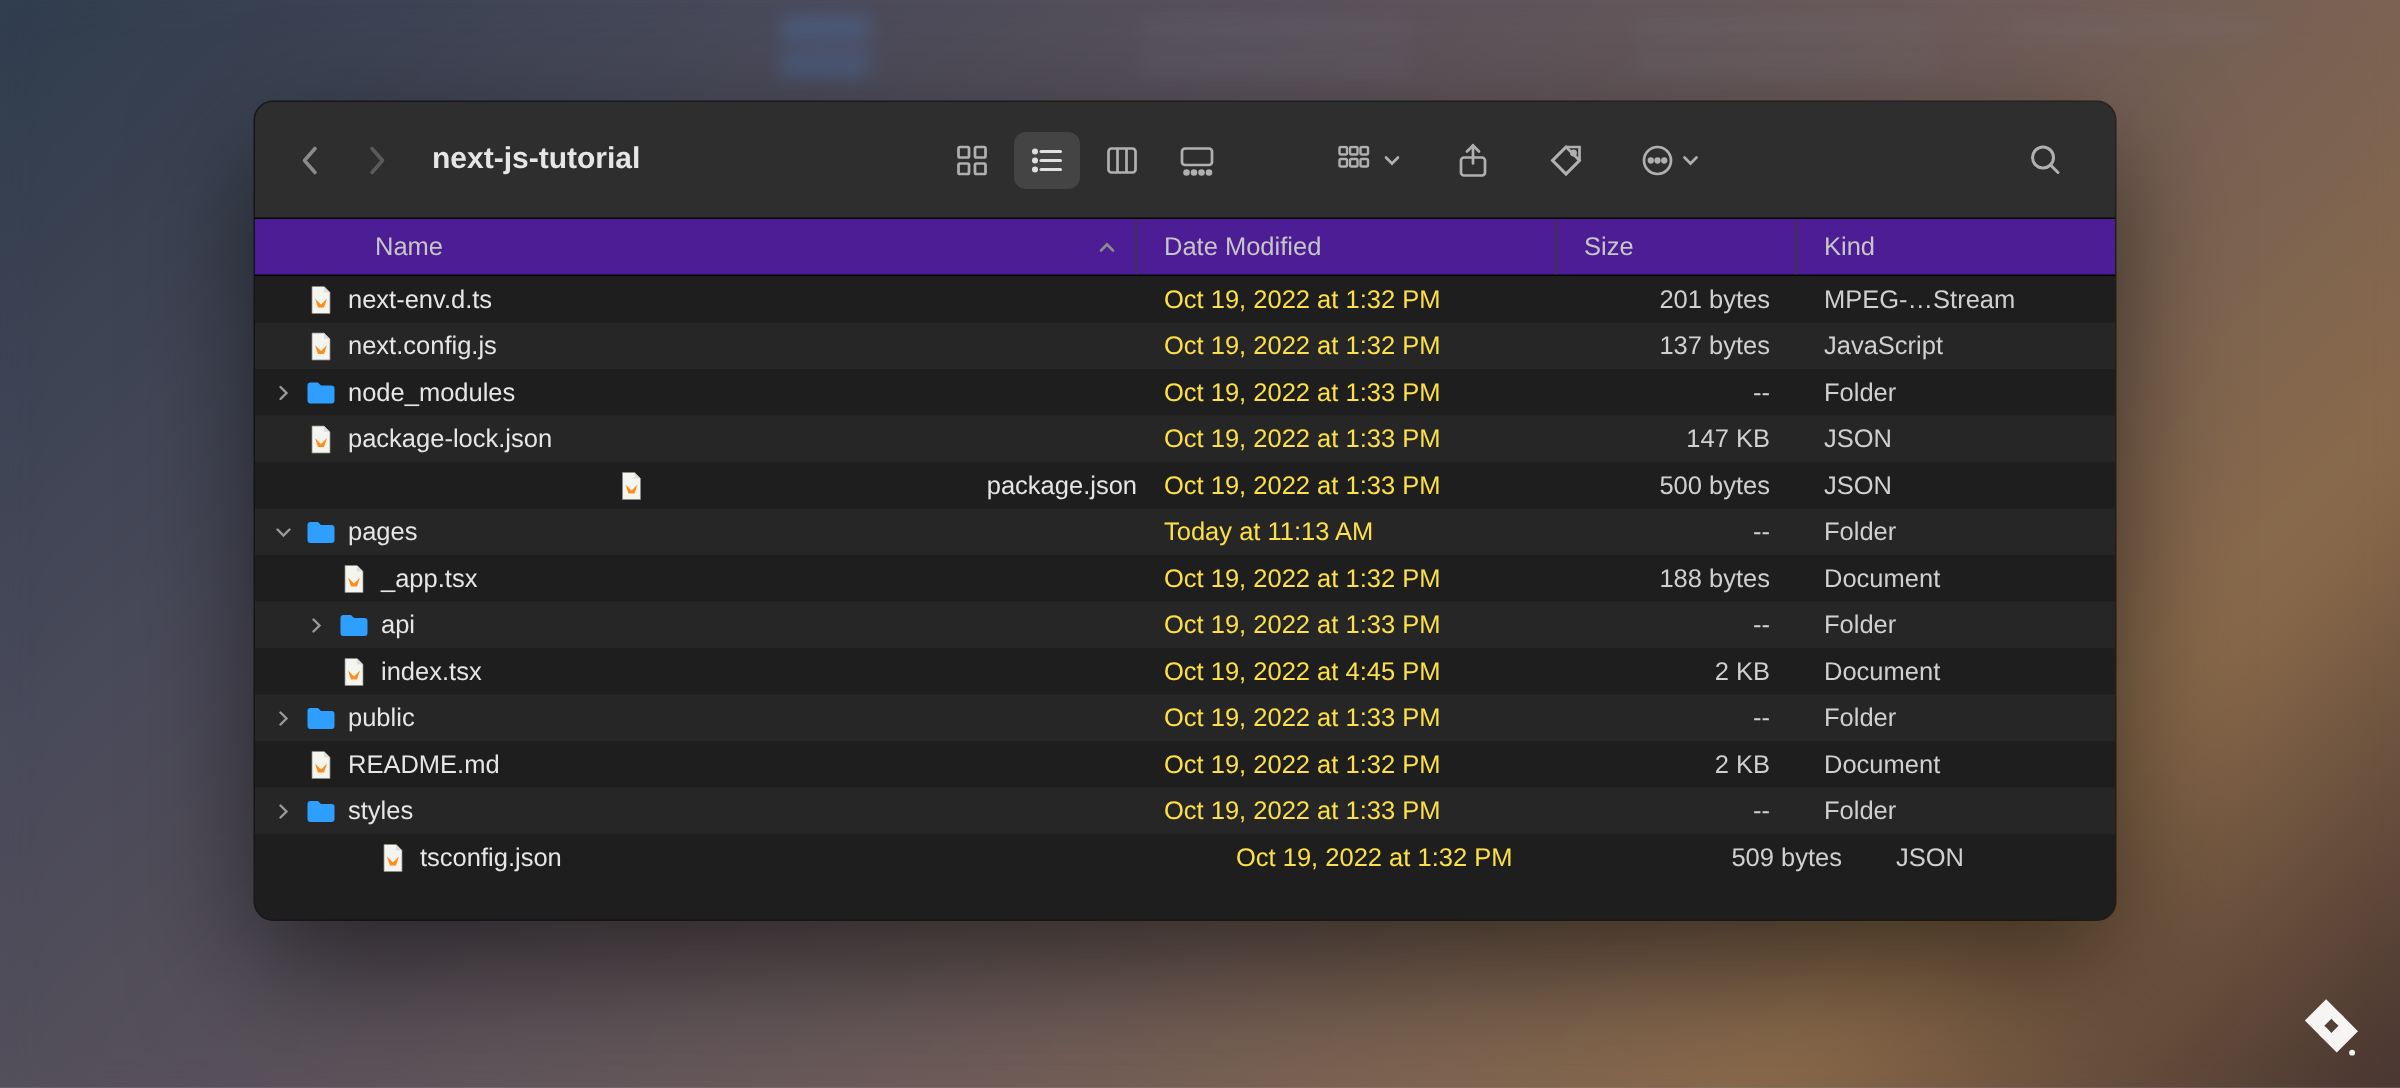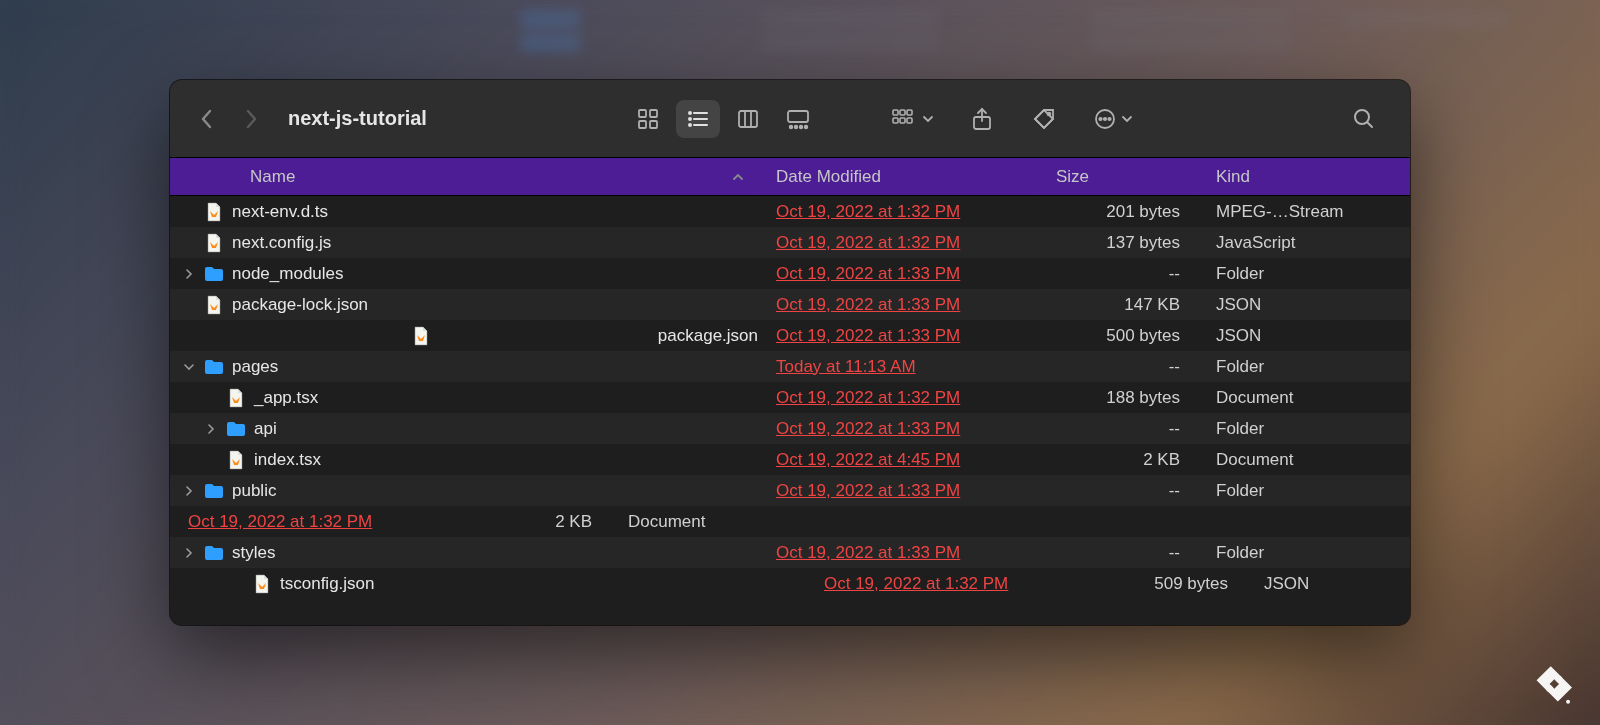--- a/index.html
+++ b/index.html
@@ -20,21 +20,21 @@
     position: absolute; inset: 0;
     filter: blur(6px);
     opacity: 0.55;
   }
   .bg-bars .bar {
     position: absolute; height: 18px; background: rgba(120,120,130,0.25); border-radius:3px;
   }
   .window {
     position: absolute;
     left: 170px;
-    top: 80px;
+    top: 68px;
     width: 1240px;
     height: 545px;
     background: #1e1e1e;
     border-radius: 12px;
     box-shadow: 0 30px 80px rgba(0,0,0,0.55), 0 0 0 1px rgba(0,0,0,0.6);
     overflow: hidden;
     display: flex;
     flex-direction: column;
   }
   .toolbar {
@@ -86,21 +86,21 @@
   .row {
     height: 31px;
     display:flex;
     align-items:center;
     font-size: 17px;
     color: #e6e6e6;
   }
   .row.even { background: #1e1e1e; }
   .row.odd  { background: #262626; }
   .cell-name { flex: 0 0 588px; display:flex; align-items:center; gap: 8px; }
-  .cell-date { flex: 0 0 280px; padding-left: 18px; color:#ef4444;text-decoration:underline; }
+  .cell-date { flex: 0 0 280px; padding-left: 18px; color:#fde047; }
   .cell-size { flex: 0 0 160px; padding-right: 18px; text-align:right; color:#d0d0d0; }
   .cell-kind { flex: 1; padding-left: 18px; color:#d0d0d0; white-space:nowrap; overflow:hidden; text-overflow:ellipsis;}
   .disclosure {
     width: 14px; height:14px; display:flex; align-items:center; justify-content:center;
     color:#9a9a9a;
   }
   .file-icon, .folder-icon {
     width: 20px; height: 20px; display:flex; align-items:center; justify-content:center;
   }
   .filename { white-space:nowrap; }
@@ -413,20 +413,31 @@
               <path d="M1 3 Q1 1 3 1 L8 1 L10 3 L17 3 Q19 3 19 5 L19 13 Q19 15 17 15 L3 15 Q1 15 1 13 Z" fill="#2f9fff"></path>
             </svg>
           </span>
           <span class="filename">public</span>
         </div>
         <div class="cell-date">Oct 19, 2022 at 1:33 PM</div>
         <div class="cell-size">--</div>
         <div class="cell-kind">Folder</div>
       </div>
       <div class="row even">
+        <div class="cell-name" style="padding-left: 12px;">
+          <span class="disclosure"></span>
+          <span class="file-icon">
+            <svg width="16" height="20" viewBox="0 0 16 20">
+              <path d="M2 1 L10 1 L14 5 L14 19 L2 19 Z" fill="#f5f5f0" stroke="#888" stroke-width="0.5"></path>
+              <path d="M10 1 L10 5 L14 5 Z" fill="#ddd"></path>
+              <path d="M4 9 L8 13 L12 9 L10 15 L6 15 Z" fill="#ff8c1a"></path>
+            </svg>
+          </span>
+          <span class="filename">README.md</span>
+        </div>
         <div class="cell-date">Oct 19, 2022 at 1:32 PM</div>
         <div class="cell-size">2 KB</div>
         <div class="cell-kind">Document</div>
       </div>
       <div class="row odd">
         <div class="cell-name" style="padding-left: 12px;">
           <span class="disclosure">
             <svg width="10" height="10" viewBox="0 0 10 10">
               <path d="M3 1 L7 5 L3 9" stroke="#9a9a9a" stroke-width="1.6" fill="none" stroke-linecap="round"></path>
             </svg>

